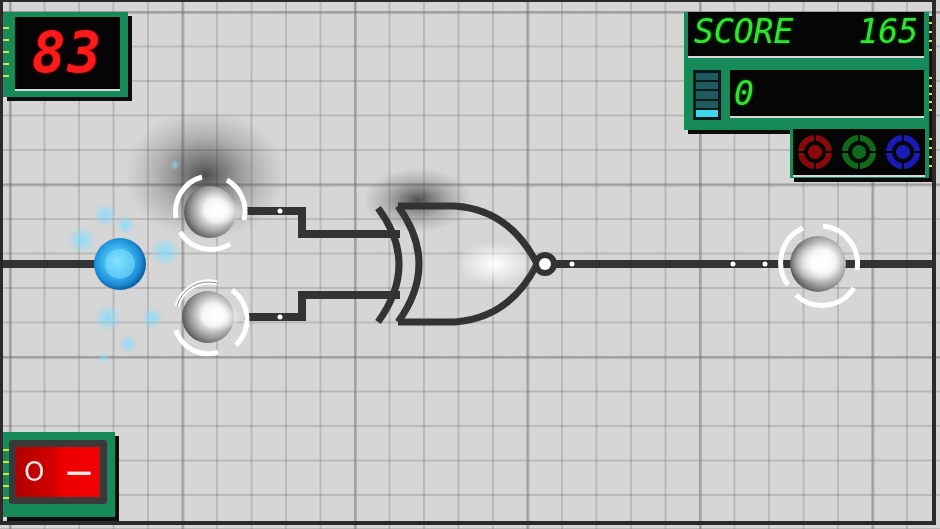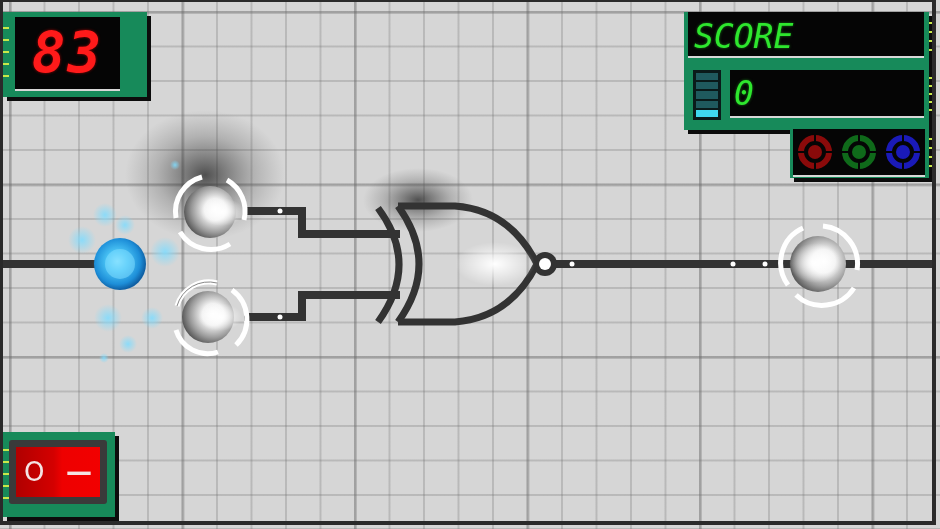--- a/index.html
+++ b/index.html
@@ -18,25 +18,25 @@
   svg.circuit { position:absolute; left:0; top:0; }
 
   
   .pcb { position:absolute; background:#178a5a; box-shadow: 4px 4px 0 #0c0c0c; }
   .lcd { position:absolute; background:#050505; border-bottom:2px solid #d8d8d8; }
   .seg-red { color:#ff1a1a; font-family:"DejaVu Sans Mono", monospace; font-style:italic; font-weight:bold; text-shadow:0 0 3px rgba(255,0,0,0.6); }
   .seg-green { color:#2ee62e; font-family:"DejaVu Sans Mono", monospace; font-style:italic; text-shadow:0 0 3px rgba(40,230,40,0.5); }
   .pins { position:absolute; width:6px; display:flex; flex-direction:column; justify-content:space-around; }
   .pins span { display:block; height:2px; background:#c8e84a; }
 
-  #timer-panel { left:3px; top:12px; width:125px; height:85px;padding-left:19px; }
+  #timer-panel { left:3px; top:12px; width:125px; height:85px; }
   #timer-lcd { left:12px; top:5px; width:105px; height:72px; display:flex; align-items:center; justify-content:center; font-size:56px; letter-spacing:2px; }
 
   #score-panel { left:684px; top:12px; width:245px; height:118px; }
-  #score-lcd { left:4px; top:0px; width:236px; height:46px; display:flex; align-items:flex-end; justify-content:space-between; padding:0 6px; box-sizing:border-box; font-size:33px; }
+  #score-lcd { left:4px; top:0px; width:236px; height:46px; display:flex; align-items:flex-start; justify-content:space-between; padding:0 6px; box-sizing:border-box; font-size:33px; }
   #combo-lcd { left:46px; top:58px; width:194px; height:48px; display:flex; align-items:center; justify-content:space-between; padding:0 6px 0 4px; box-sizing:border-box; font-size:33px; }
   #combo-meter { position:absolute; left:9px; top:58px; width:28px; height:50px; background:#0a1a1a; padding:3px; box-sizing:border-box; display:flex; flex-direction:column; gap:2px; }
   #combo-meter span { flex:1; background:#1f5a5e; }
   #combo-meter span.on { background:#3fd7ef; }
 
   #colors-panel { left:790px; top:126px; width:139px; height:52px; }
   #colors-lcd { left:3px; top:3px; width:132px; height:46px; background:#050505; display:flex; align-items:center; justify-content:space-around; }
   .color-btn { width:34px; height:34px; border-radius:50%; position:relative; box-sizing:border-box; }
   .color-btn::after { content:""; position:absolute; left:10px; top:10px; width:14px; height:14px; border-radius:50%; background:currentColor; }
   .color-btn .ring { position:absolute; inset:0; border-radius:50%; border:6px solid currentColor; box-sizing:border-box; }
@@ -170,20 +170,21 @@
         <span></span>
         <span></span>
         <span></span>
       </div>
     <div id="timer-lcd" class="lcd seg-red">83</div>
   </div>
 
   <div id="score-panel" class="pcb">
     <div id="score-lcd" class="lcd seg-green">
       <span>SCORE</span>
+      <span>165</span>
     </div>
     <div class="pins" style="right:-6px;top:6px;height:36px;">
         <span></span>
         <span></span>
         <span></span>
         <span></span>
       </div>
     <div id="combo-meter">
       <span></span>
         <span></span>

